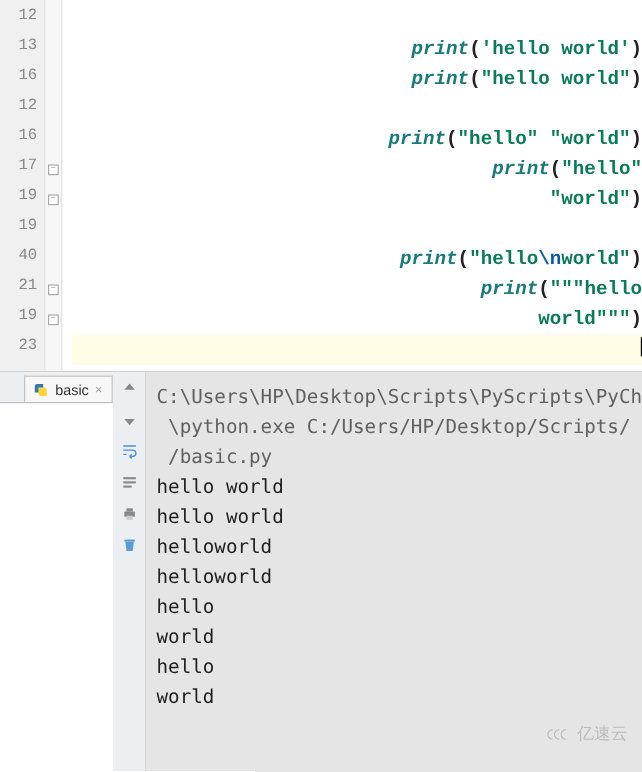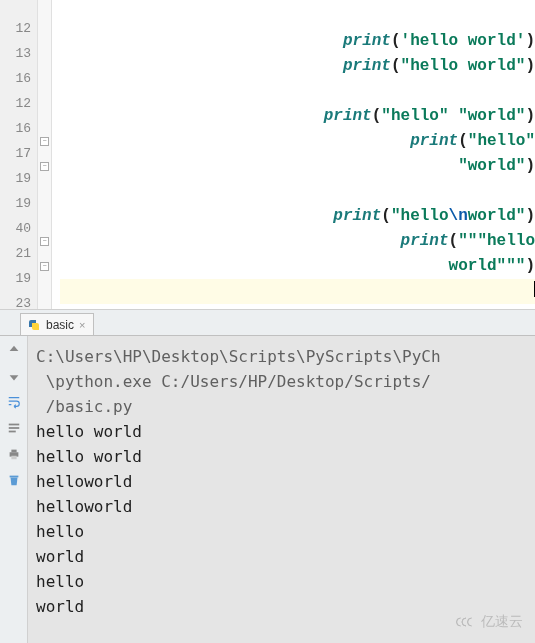--- a/index.html
+++ b/index.html
@@ -15,21 +15,21 @@
   .editor-area {
     display: flex;
     height: 310px;
     border-bottom: 1px solid #d0d0d0;
     overflow: hidden;
   }
   .gutter {
     width: 38px;
     background: #f0f0f0;
     text-align: right;
-    padding: 16px 6px 4px 0;
+    padding: 0 6px 4px 0;
     color: #888;
     font-size: 13px;
     user-select: none;
     border-right: 1px solid #e0e0e0;
     position: relative;
   }
   .gutter .ln {
     height: 25px;
     line-height: 25px;
   }
@@ -79,21 +79,21 @@
     width: 1px;
     height: 16px;
     background: #000;
     vertical-align: middle;
     position: relative;
     top: -2px;
   }
 
   .run-panel {
     display: flex;
-    flex-direction: column;
+    flex-direction: row;
     height: 333px;
   }
   .tab-bar {
     height: 26px;
     background: #eceff1;
     border-bottom: 1px solid #c0c0c0;
     padding-left: 20px;
     display: flex;
     align-items: flex-end;
   }
@@ -175,21 +175,21 @@
   .out-line {
     height: 25px;
     line-height: 25px;
     color: #202020;
     font-family: 'Consolas', monospace;
   }
 
   .watermark {
     position: absolute;
     right: 12px;
-    bottom: 12px;
+    bottom: 22px;
     color: #bbb;
     font-family: sans-serif;
     font-size: 14px;
     display: flex;
     align-items: center;
     gap: 4px;
     font-weight: 500;
   }
   .watermark svg { width: 22px; height: 14px; }
 </style>

